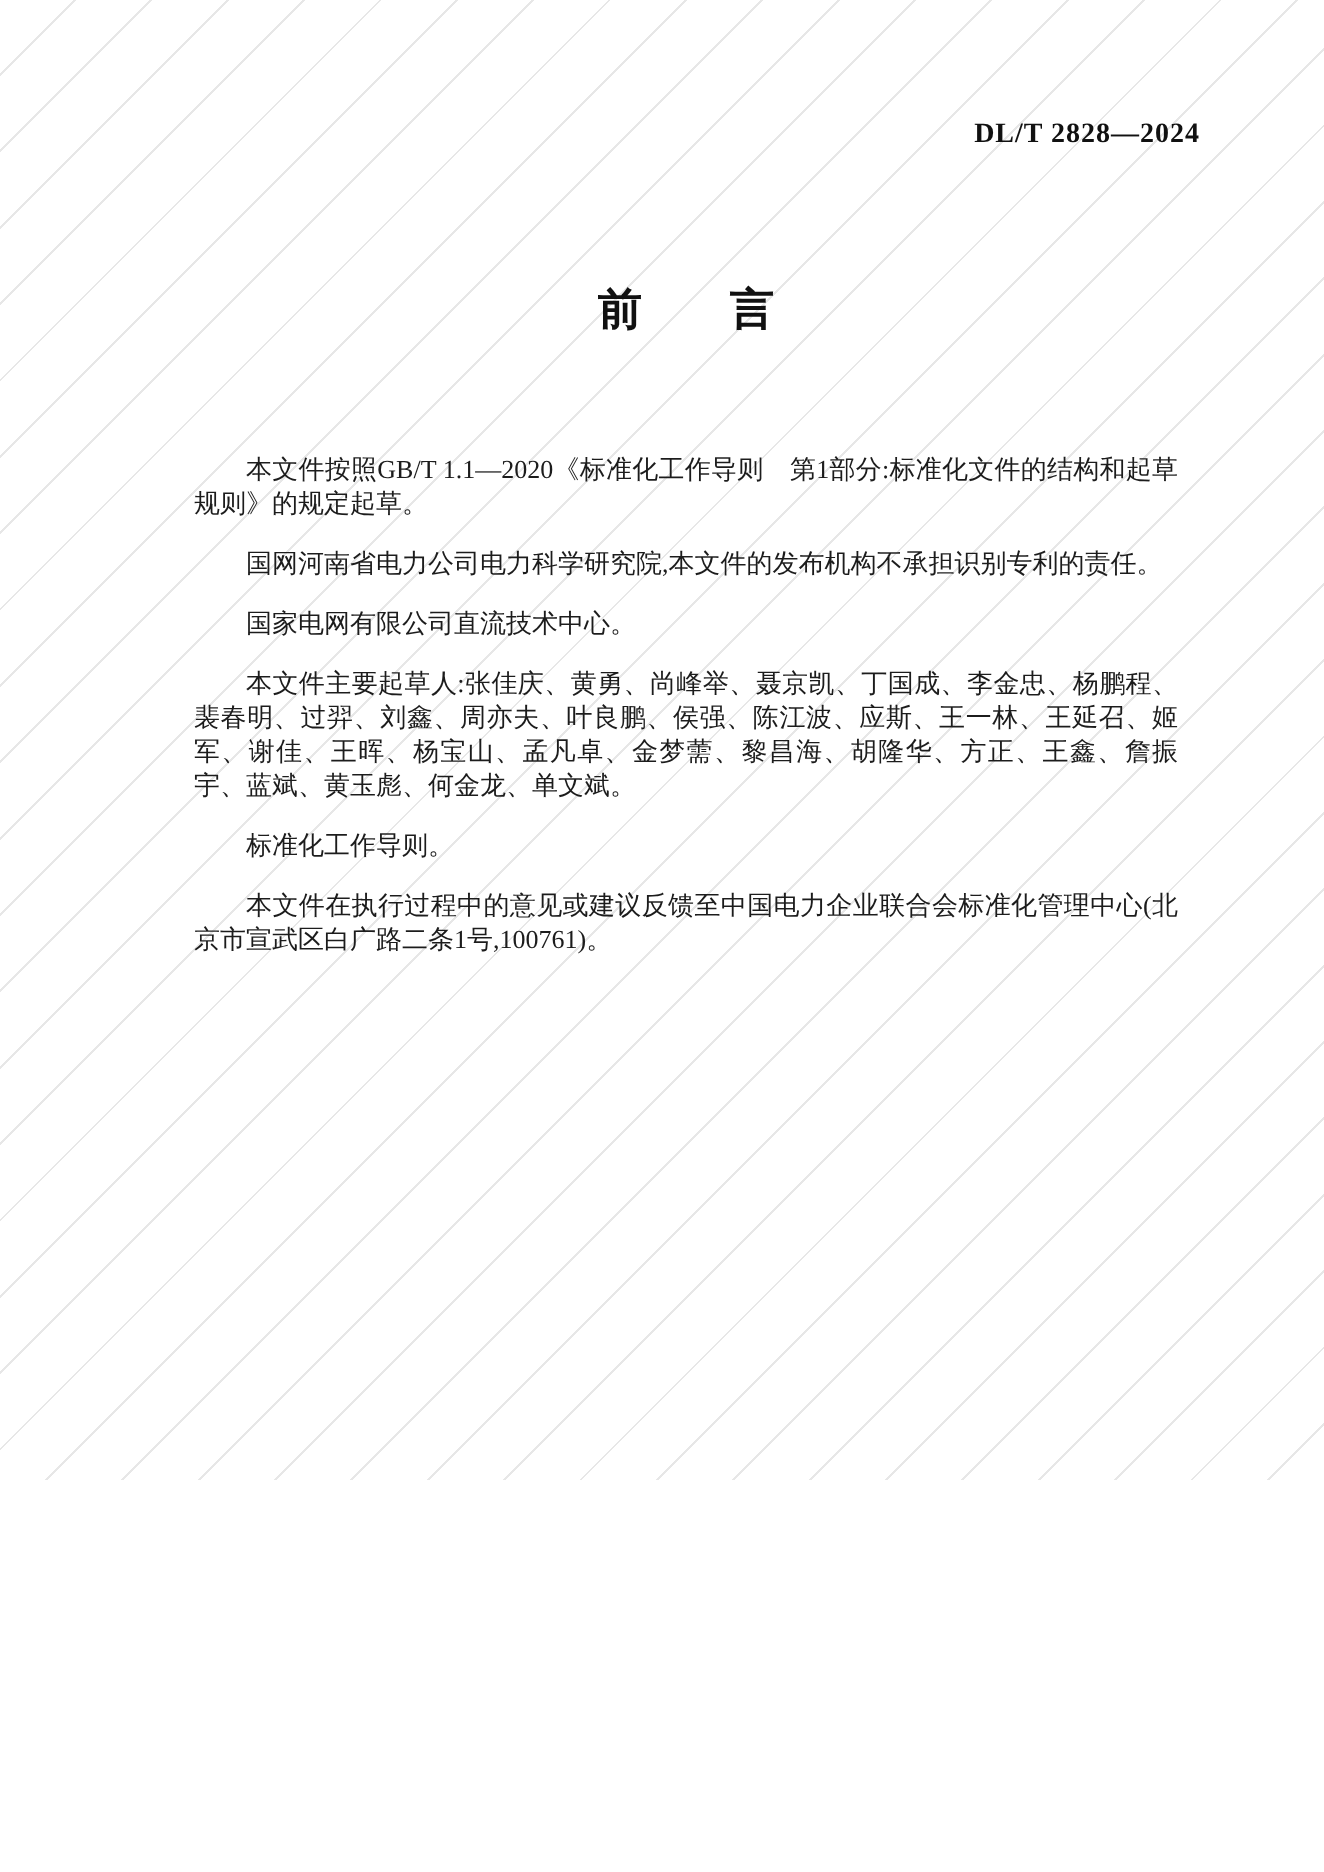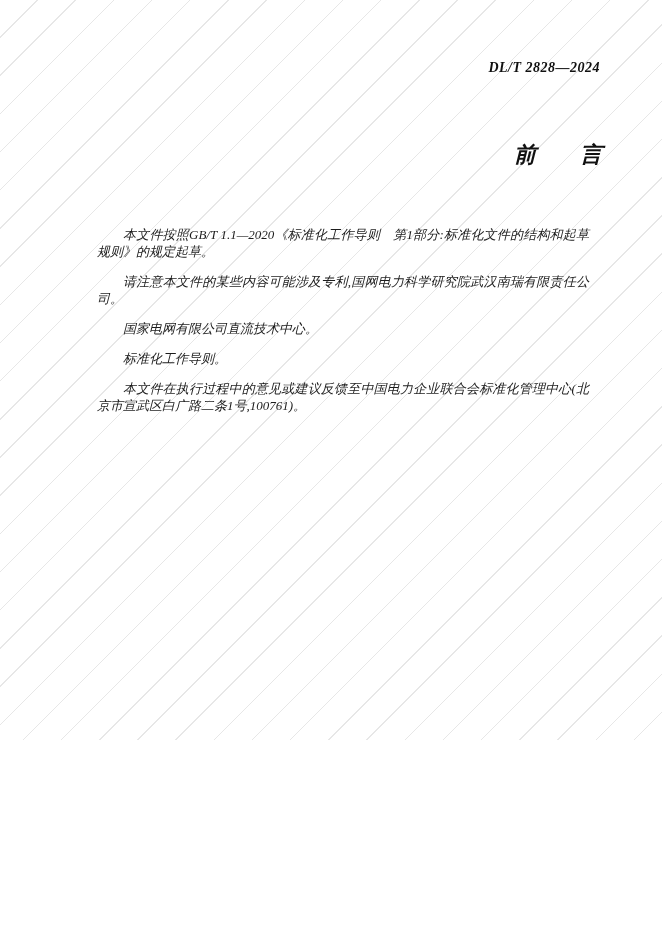--- a/index.html
+++ b/index.html
@@ -16,39 +16,38 @@
     background-image: repeating-linear-gradient(
       135deg,
       transparent 0px,
       transparent 26px,
       #e7e7e7 26px,
       #e7e7e7 27px
     );
     overflow: hidden;
     font-family: "Liberation Serif", serif;
     color: #1c1c1c;
-    font-style: italic;
   }
   .doc-number {
     position: absolute;
     top: 60px;
     right: 62px;
     font-family: "Liberation Serif", serif;
     font-weight: bold;
     font-size: 14px;
     letter-spacing: 0.5px;
     color: #111111;
   }
   .fore-title {
     position: absolute;
     top: 140px;
     left: 84px;
     right: 60px;
     margin: 0;
-    text-align: right;
+    text-align: center;
     font-family: "Liberation Sans", sans-serif;
     font-weight: bold;
     font-size: 22px;
     color: #111111;
   }
   .body-text {
     position: absolute;
     top: 213px;
     left: 84px;
     right: 60px;
@@ -74,21 +73,22 @@
 <body>
 
 <div class="page">
 
   <div class="doc-number">DL/T 2828—2024</div>
 
   <h1 class="fore-title">前　　言</h1>
 
   <div class="body-text">
     <p>本文件按照GB/T 1.1—2020《标准化工作导则　第1部分:标准化文件的结构和起草规则》的规定起草。</p>
-    <p>请注意本文件的某些内容可能涉及专利,国网电力科学研究院武汉南瑞有限责任公司。</p>
+    <p>国网河南省电力公司电力科学研究院,本文件的发布机构不承担识别专利的责任。</p>
     <p>国家电网有限公司直流技术中心。</p>
+    <p>本文件主要起草人:张佳庆、黄勇、尚峰举、聂京凯、丁国成、李金忠、杨鹏程、裴春明、过羿、刘鑫、周亦夫、叶良鹏、侯强、陈江波、应斯、王一林、王延召、姬军、谢佳、王晖、杨宝山、孟凡卓、金梦薷、黎昌海、胡隆华、方正、王鑫、詹振宇、蓝斌、黄玉彪、何金龙、单文斌。</p>
     <p>标准化工作导则。</p>
     <p>本文件在执行过程中的意见或建议反馈至中国电力企业联合会标准化管理中心(北京市宣武区白广路二条1号,100761)。</p>
   </div>
 
   <div class="page-number">III</div>
 
 </div>
 
 </body></html>

